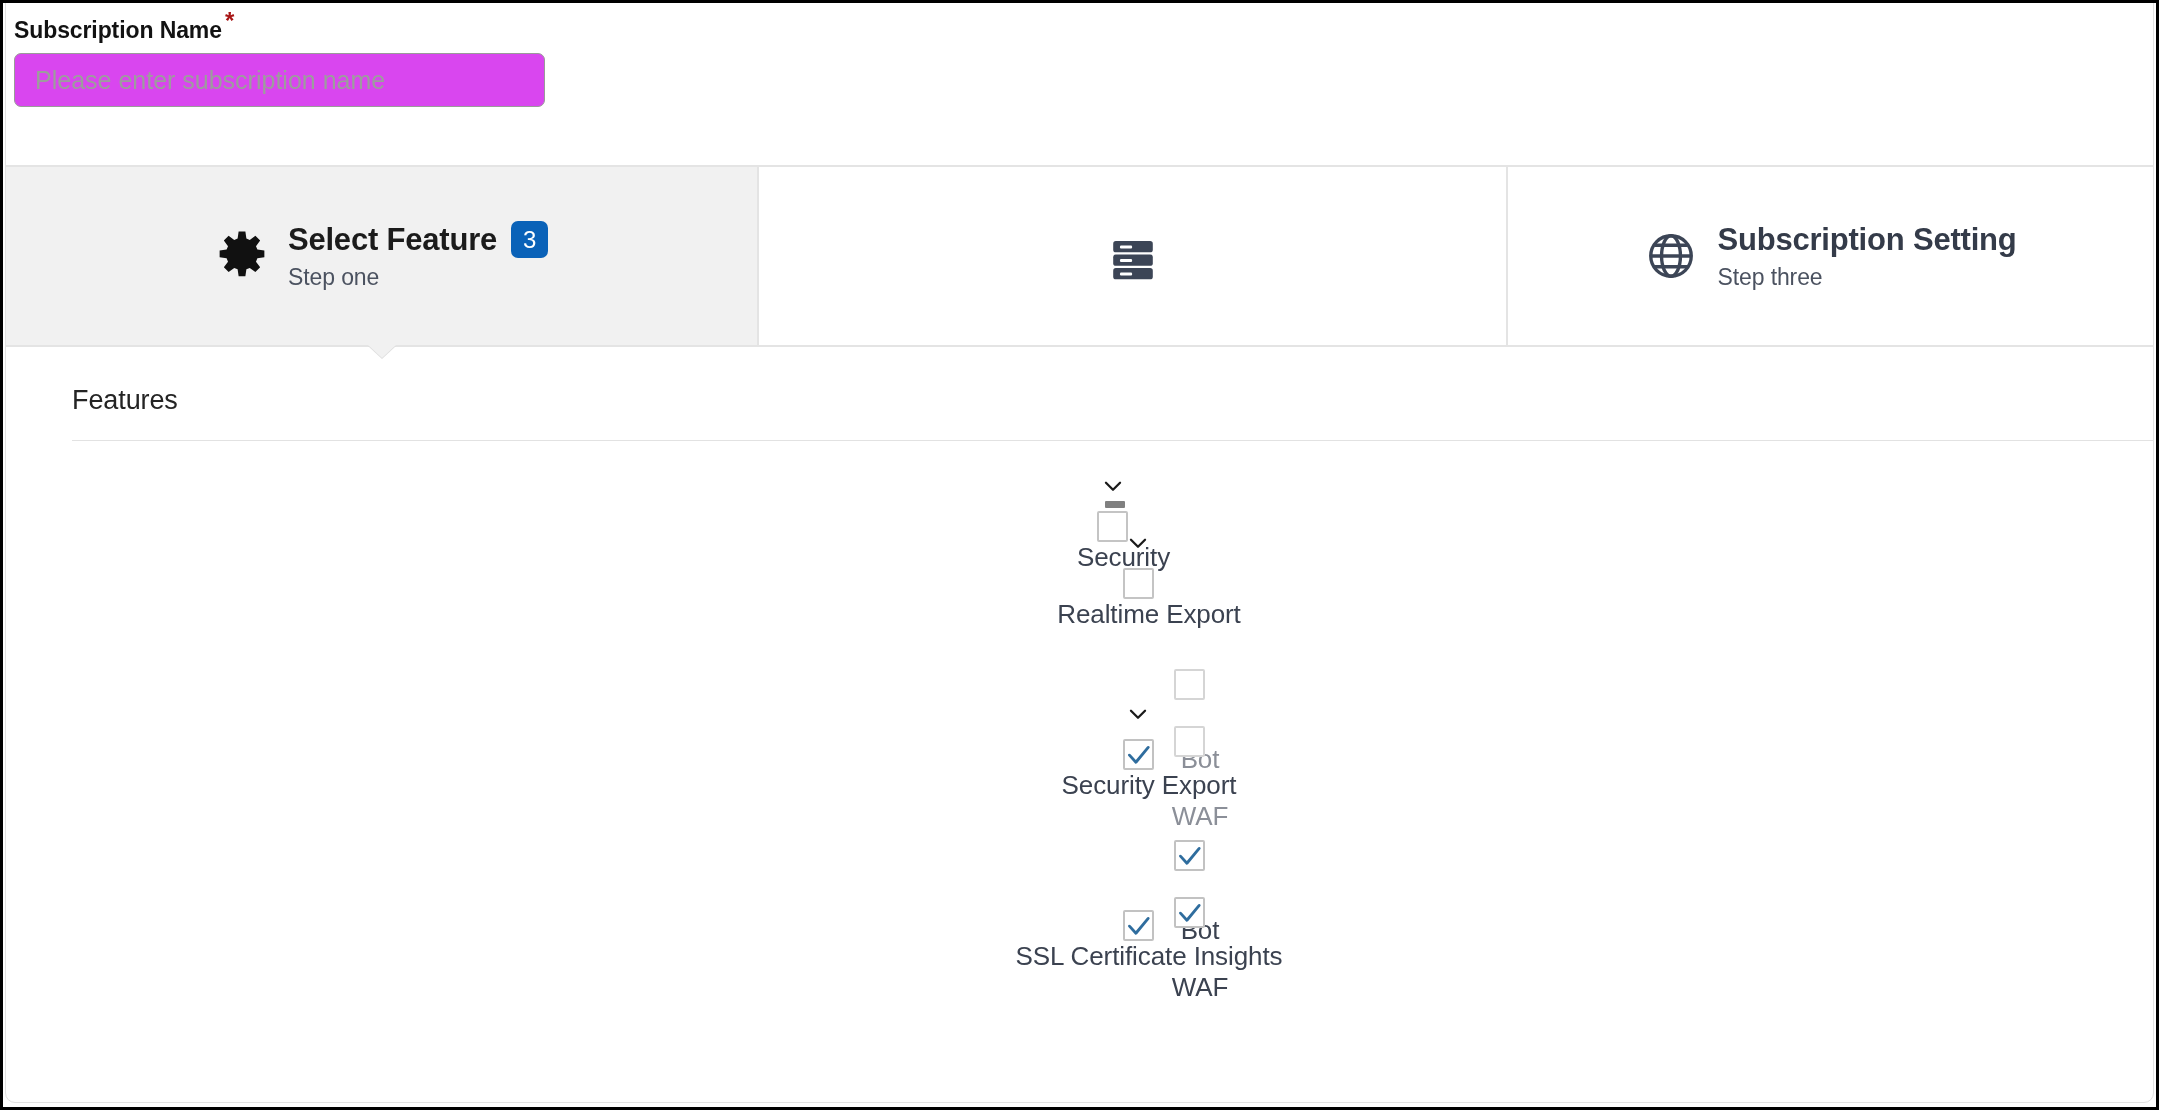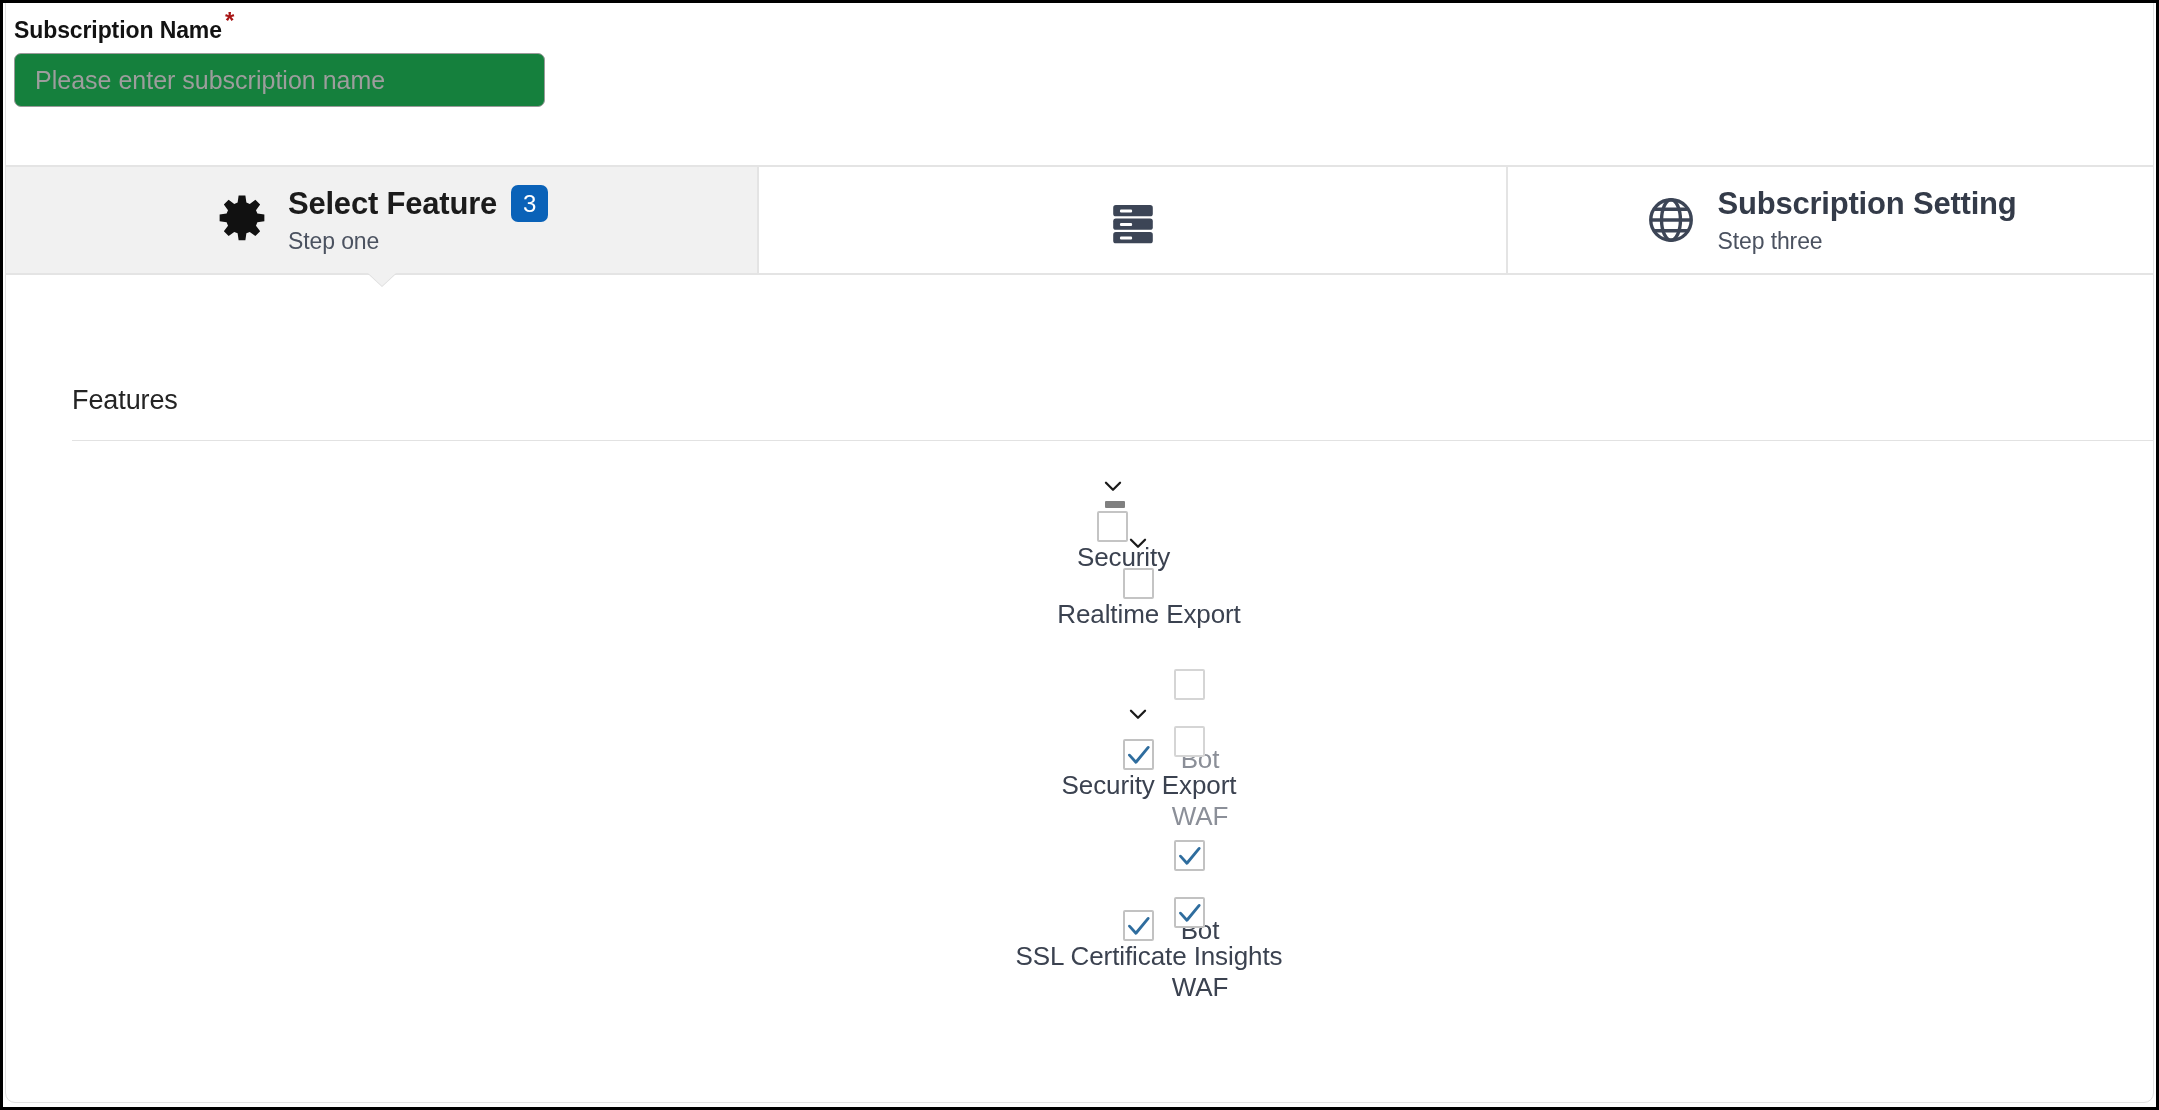--- a/index.html
+++ b/index.html
@@ -63,39 +63,39 @@
     margin-left: 3px;
   }
   .name-input {
     display: block;
     box-sizing: border-box;
     margin-top: 9px;
     width: 531px;
     height: 54px;
     border: 1px solid #9a9a9a;
     border-radius: 7px;
-    background: #15803d;
+    background: #d946ef;
     padding: 0 20px;
     font-family: "Liberation Sans", sans-serif;
     font-size: 25px;
     color: #222222;
     outline: none;
   }
   .name-input::placeholder {
     color: #9d9d9d;
     font-size: 25px;
   }
 
   
   .stepper {
     position: absolute;
     left: 0;
     top: 171px;
     width: 100%;
-    height: 110px;
+    height: 182px;
     display: flex;
     border-top: 2px solid #e4e4e4;
     border-bottom: 2px solid #e4e4e4;
     box-sizing: border-box;
   }
   .step-tab {
     position: relative;
     box-sizing: border-box;
     height: 100%;
     display: flex;

